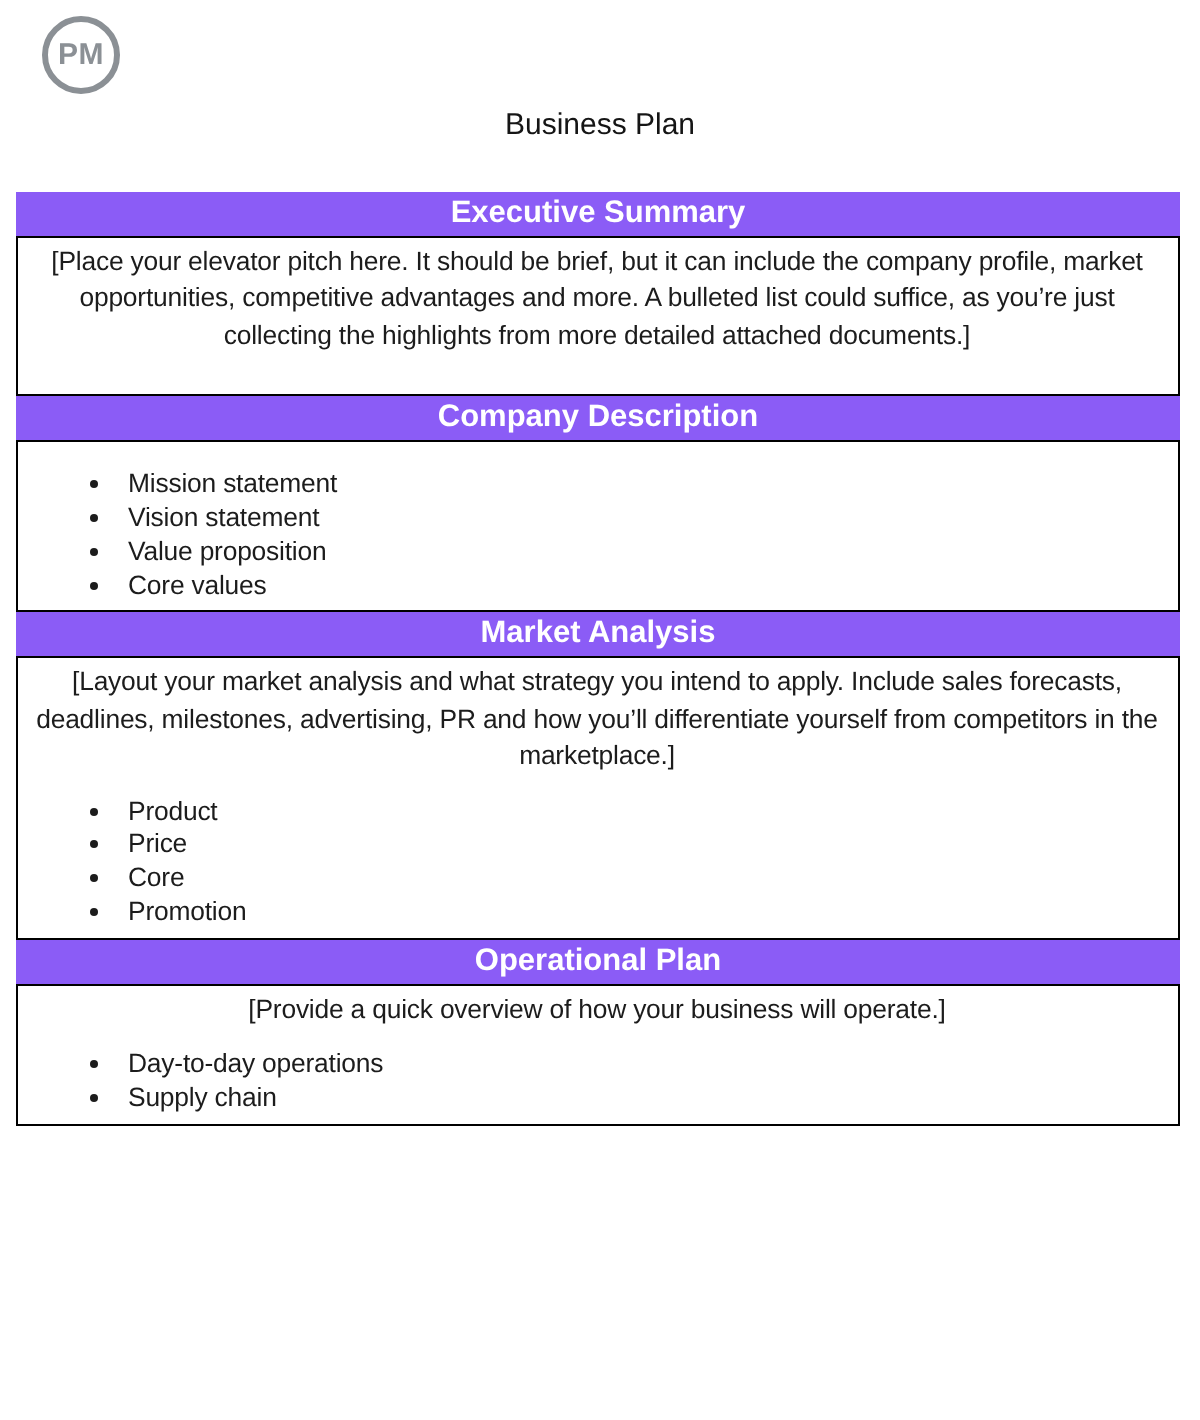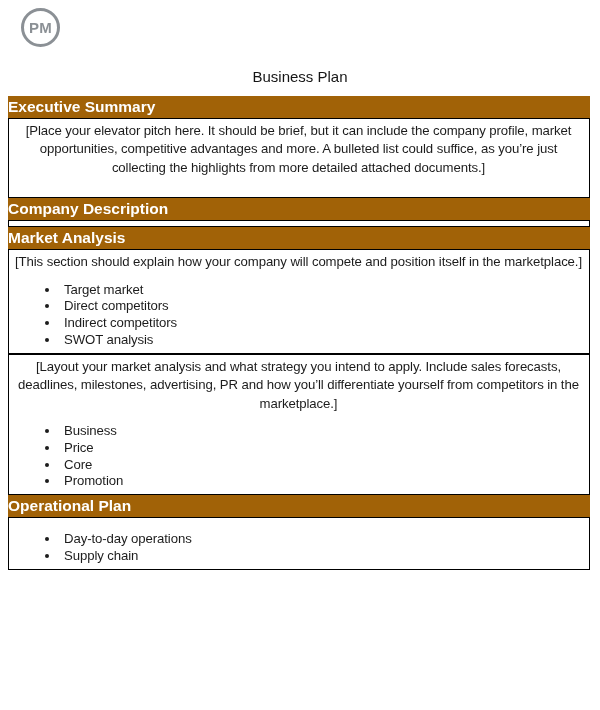--- a/index.html
+++ b/index.html
@@ -19,30 +19,30 @@
     width: 39px; height: 39px;
     border: 3px solid #8b9095; border-radius: 50%;
     display: flex; align-items: center; justify-content: center;
     font-weight: bold; font-size: 15px; color: #8b9095; letter-spacing: 0.3px;
   }
   .brand {
     font-size: 21px; font-weight: bold; color: #8b9095; letter-spacing: 0.2px;
   }
 
   .doc-title {
-    position: absolute; top: 68px; left: 0; width: 100%;
+    position: absolute; top: 54px; left: 0; width: 100%;
     text-align: center; font-size: 15px; color: #151515;
   }
 
   .sections { position: absolute; top: 96px; left: 8px; width: 582px; }
 
   .section-header {
-    background: #a16207; color: #ffffff;
+    background: #8b5cf6; color: #ffffff;
     font-weight: bold; font-size: 15.5px;
-    height: 22px; line-height: 22px;
+    text-align: center; height: 22px; line-height: 22px;
   }
   .section-body {
     border: 1px solid #000000;
     padding: 3px 6px 2px 5px;
     font-size: 13.2px; line-height: 18.4px; letter-spacing: -0.1px;
   }
   .section-body p { margin: 0; text-align: center; }
   .section-body.tail-space { padding-bottom: 20px; }
   .section-body ul {
     margin: 10px 0 2px 0; padding-left: 46px; list-style: disc;
@@ -67,51 +67,49 @@
     <div>
       <div class="section-header">Executive Summary</div>
       <div class="section-body tail-space">
         <p>[Place your elevator pitch here. It should be brief, but it can include the company profile, market opportunities, competitive advantages and more. A bulleted list could suffice, as you’re just collecting the highlights from more detailed attached documents.]</p>
       </div>
     </div>
 
     <div>
       <div class="section-header">Company Description</div>
       <div class="section-body">
+        <ul>
+          <li>Mission statement</li>
+          <li>Vision statement</li>
+          <li>Value proposition</li>
+          <li>Core values</li>
+        </ul>
       </div>
     </div>
 
     <div>
       <div class="section-header">Market Analysis</div>
-      <div class="section-body">
-        <p>[This section should explain how your company will compete and position itself in the marketplace.]</p>
-        <ul>
-          <li>Target market</li>
-          <li>Direct competitors</li>
-          <li>Indirect competitors</li>
-          <li>SWOT analysis</li>
-        </ul>
-      </div>
     </div>
 
     <div>
       <div class="section-body">
         <p>[Layout your market analysis and what strategy you intend to apply. Include sales forecasts, deadlines, milestones, advertising, PR and how you’ll differentiate yourself from competitors in the marketplace.]</p>
         <ul>
-          <li>Business</li>
+          <li>Product</li>
           <li>Price</li>
           <li>Core</li>
           <li>Promotion</li>
         </ul>
       </div>
     </div>
 
     <div>
       <div class="section-header">Operational Plan</div>
       <div class="section-body">
+        <p>[Provide a quick overview of how your business will operate.]</p>
         <ul>
           <li>Day-to-day operations</li>
           <li>Supply chain</li>
 
         </ul>
       </div>
     </div>
 
   </div>
 </div>

